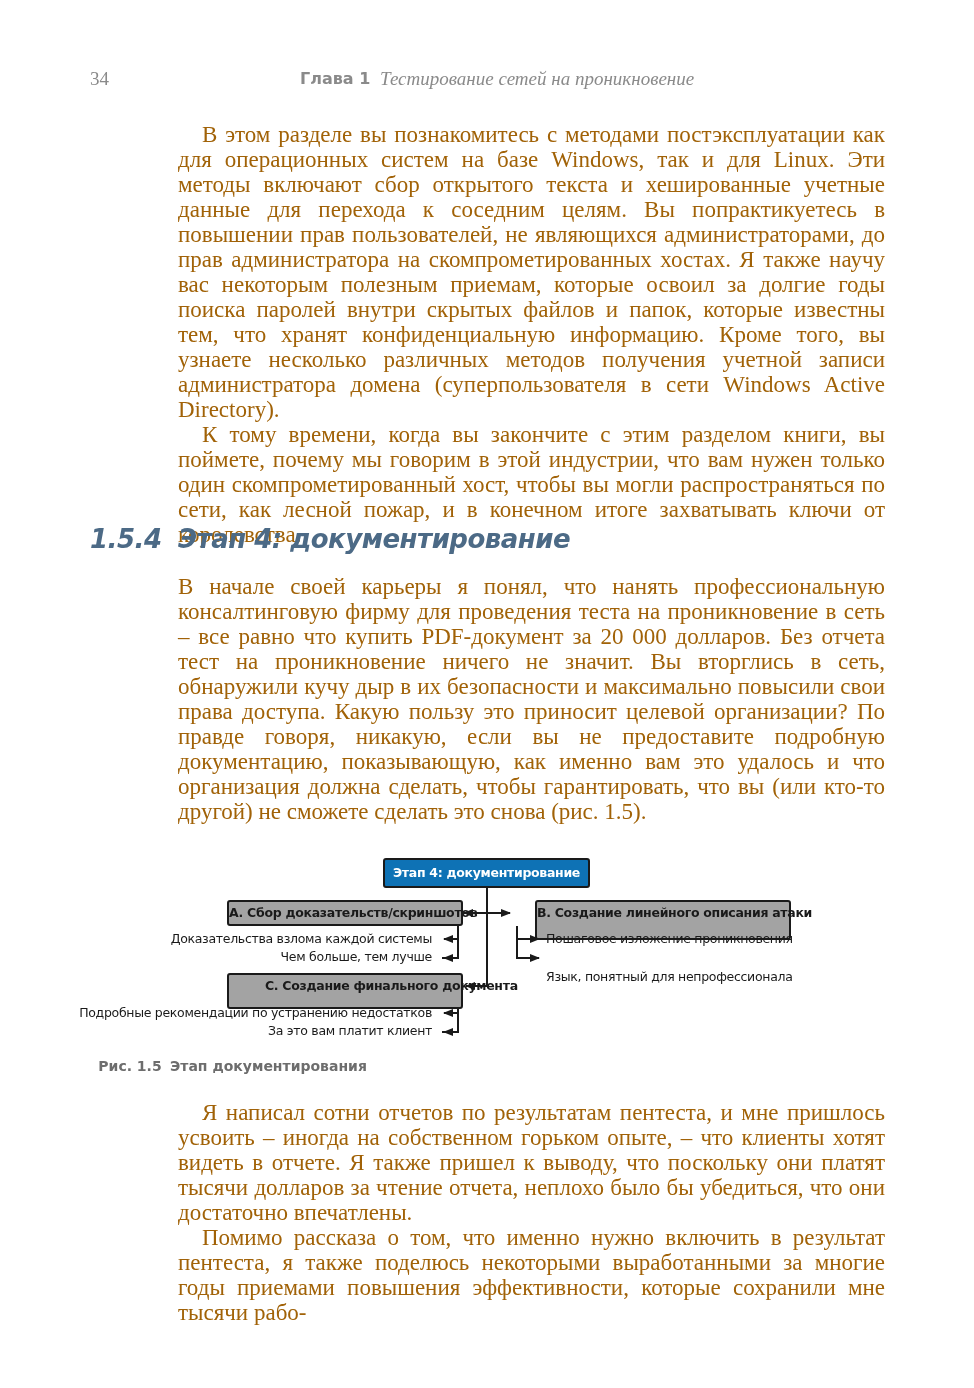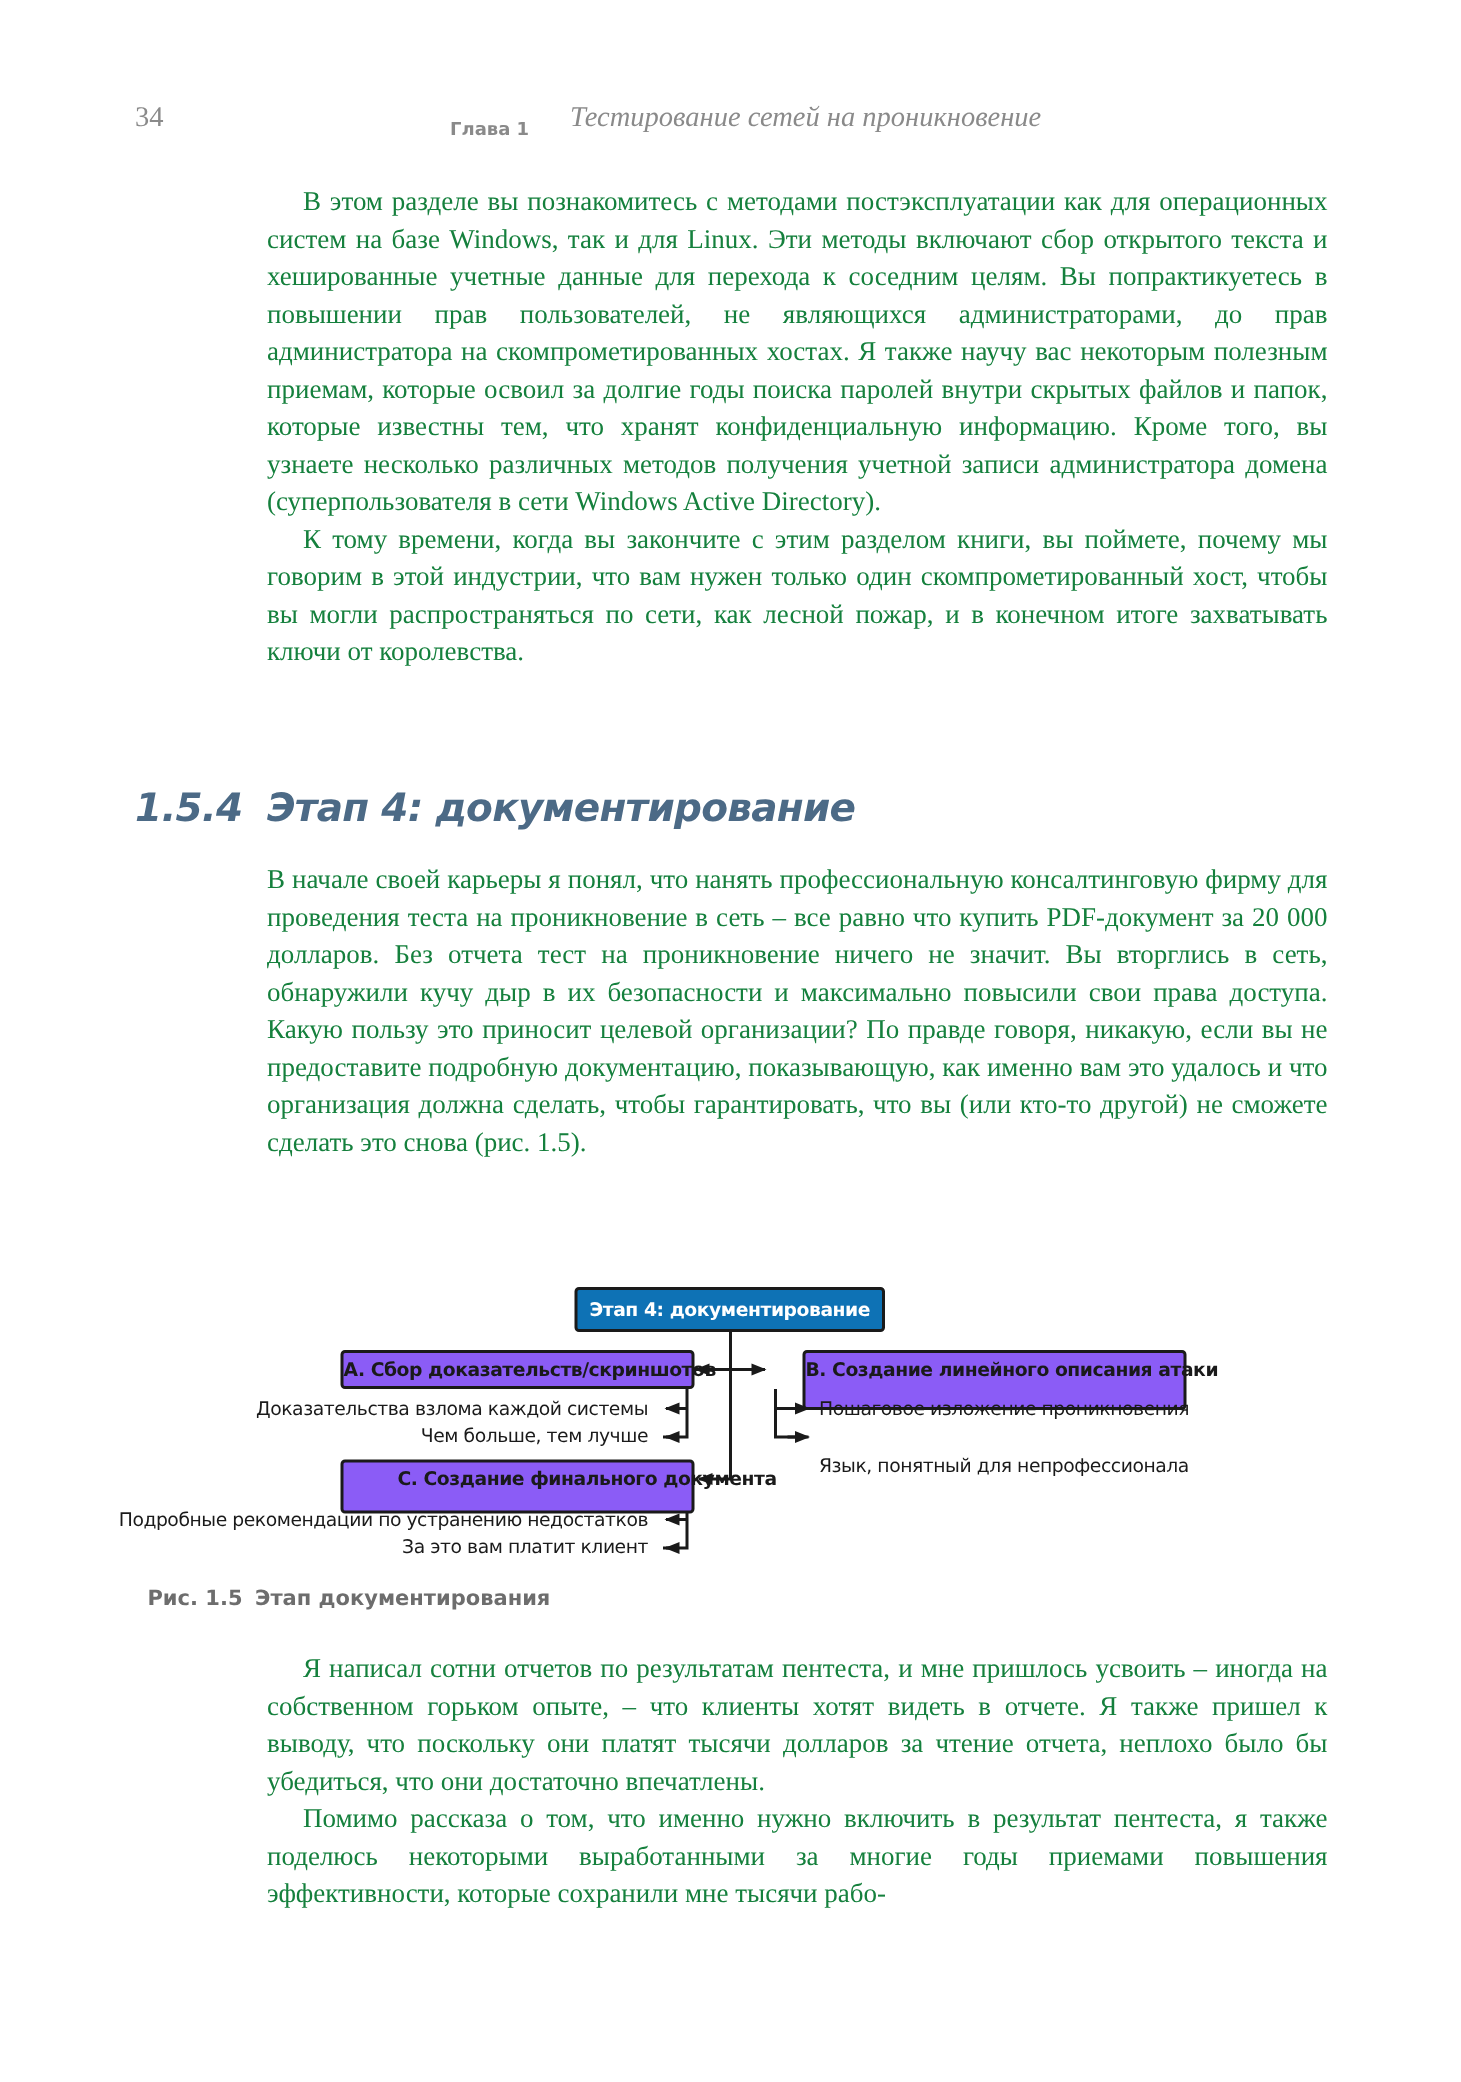--- a/index.html
+++ b/index.html
@@ -1,34 +1,34 @@
 <!DOCTYPE html>
 <html><head>
 <meta charset="utf-8">
 <style>
   html, body { margin: 0; padding: 0; background: #ffffff; }
   body { width: 974px; height: 1388px; position: relative; overflow: hidden; }
   .page { position: absolute; left: 0; top: 0; width: 974px; height: 1388px; }
 
   .running-head { position: absolute; top: 68px; left: 90px; width: 794px; height: 26px; color: #8a8a8a; }
   .page-number { position: absolute; left: 0; top: 0; font-family: "Liberation Serif", serif; font-size: 19px; }
-  .chapter-label { position: absolute; left: 210px; top: 1px; font-family: "DejaVu Sans", sans-serif; font-weight: bold; font-size: 12px; margin-top: 10px; }
+  .chapter-label { position: absolute; left: 210px; top: 1px; font-family: "DejaVu Sans", sans-serif; font-weight: bold; font-size: 16px; }
   .chapter-title { position: absolute; left: 290px; top: 0; font-family: "Liberation Serif", serif; font-style: italic; font-size: 19px; }
 
-  .body-text { position: absolute; left: 178px; width: 707px; font-family: "Liberation Serif", serif; font-size: 18px; line-height: 25px; color: #15803d; text-align: justify; }
+  .body-text { position: absolute; left: 178px; width: 707px; font-family: "Liberation Serif", serif; font-size: 23px; line-height: 25px; color: #a16207; text-align: justify; }
   .body-text p { margin: 0; text-indent: 24px; }
   .body-text p.noindent { text-indent: 0; }
 
   .section-heading { position: absolute; left: 90px; top: 524px; font-family: "DejaVu Sans", sans-serif; font-style: italic; font-weight: bold; font-size: 26px; color: #4c6a86; letter-spacing: -0.5px; }
   .section-heading .num { display: inline-block; width: 88px; }
 
   
   .diagram { position: absolute; left: 0; top: 850px; width: 974px; height: 200px; }
   .diagram svg { position: absolute; left: 0; top: 0; }
-  .dbox { position: absolute; border: 2px solid #1a1a1a; border-radius: 3px; background: #8b5cf6; font-family: "DejaVu Sans", sans-serif; font-weight: bold; font-size: 12.5px; color: #1a1a1a; white-space: nowrap; text-align: center; box-sizing: border-box; letter-spacing: -0.3px; }
+  .dbox { position: absolute; border: 2px solid #1a1a1a; border-radius: 3px; background: #a3a3a3; font-family: "DejaVu Sans", sans-serif; font-weight: bold; font-size: 12.5px; color: #1a1a1a; white-space: nowrap; text-align: center; box-sizing: border-box; letter-spacing: -0.3px; }
   .dbox.top { background: #0e72b5; color: #ffffff; border-color: #1a1a1a; }
   .dlabel { position: absolute; font-family: "DejaVu Sans", sans-serif; font-size: 12.5px; color: #1a1a1a; white-space: nowrap; letter-spacing: -0.3px; }
   .dlabel.right { text-align: right; }
 
   .caption { position: absolute; left: 90px; top: 1058px; font-family: "DejaVu Sans", sans-serif; font-weight: bold; font-size: 14px; color: #6d6d6d; }
   .caption .fig-num { display: inline-block; width: 80px; text-align: center; }
 </style>
 </head>
 <body>
 

